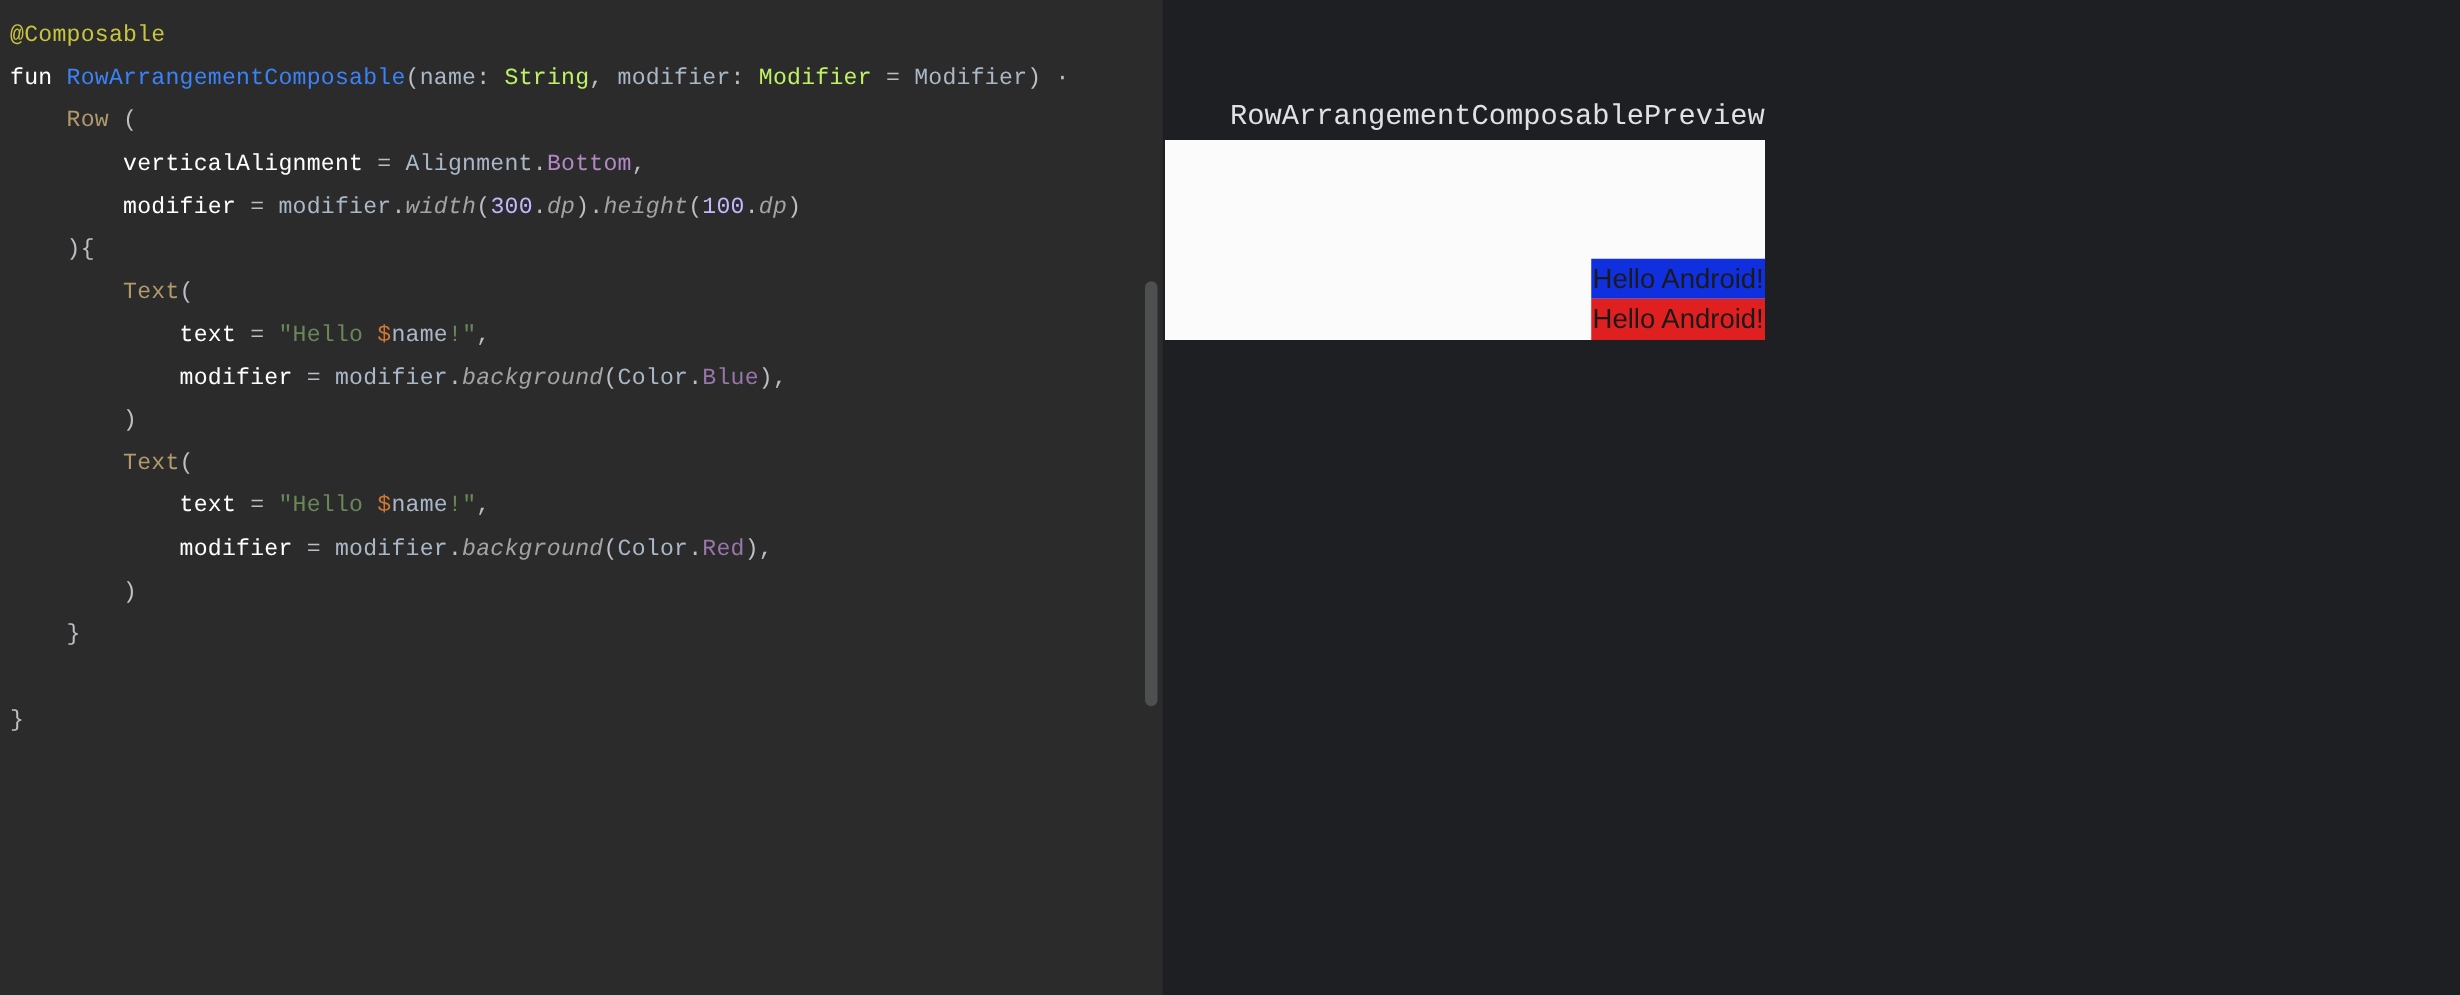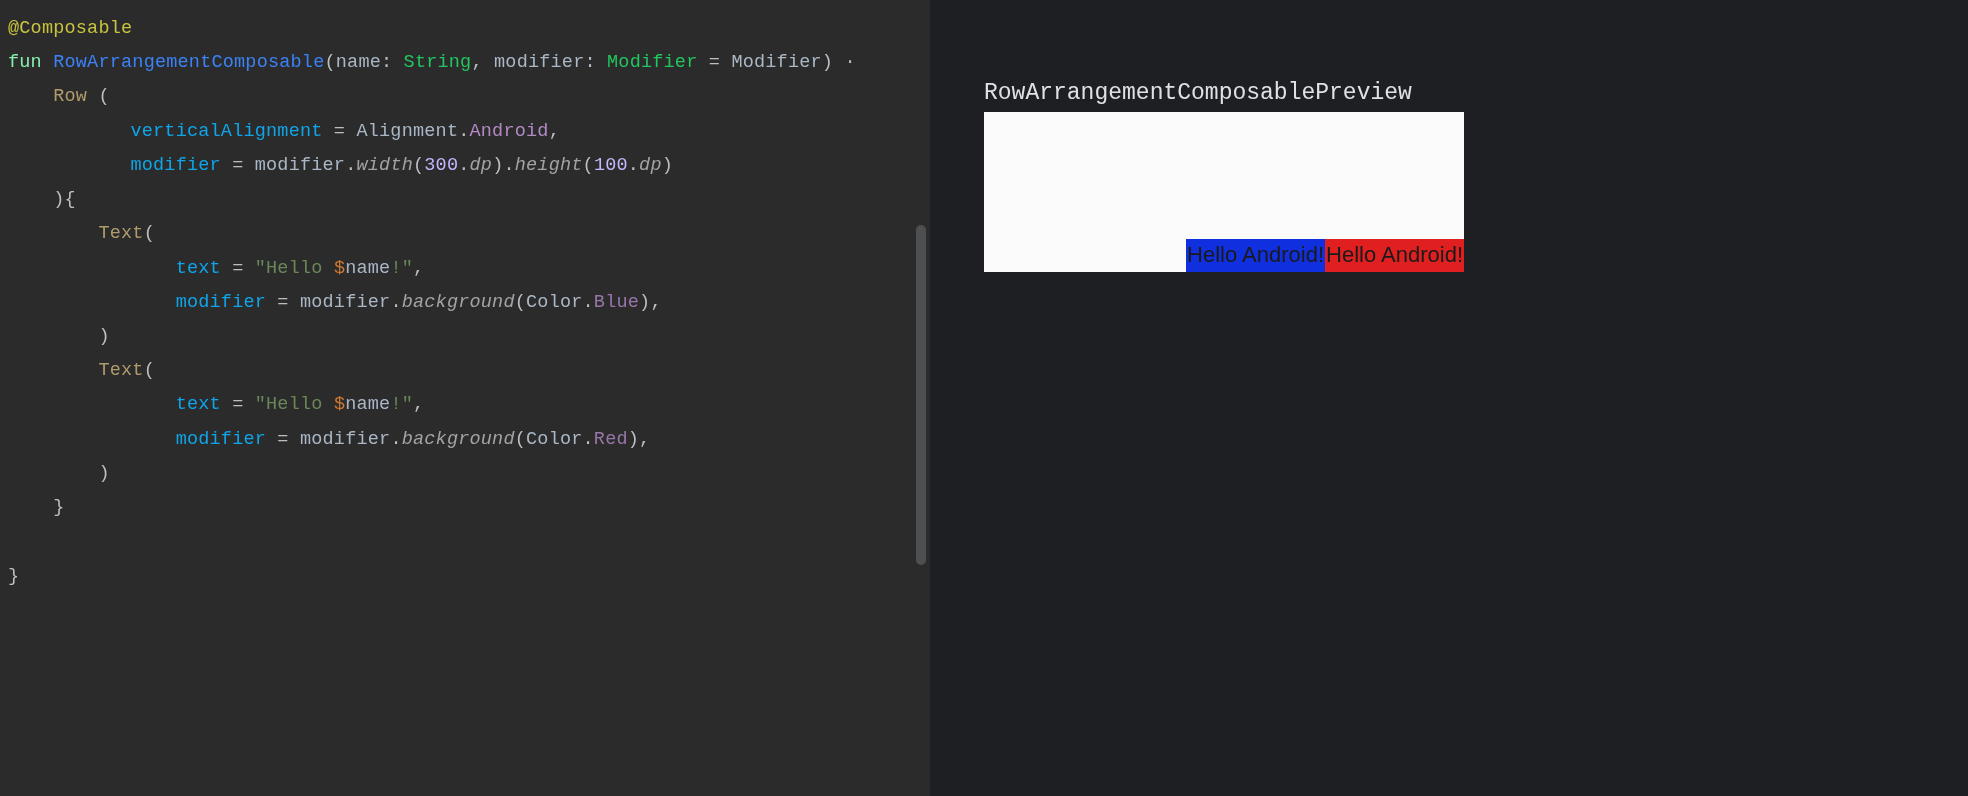--- a/index.html
+++ b/index.html
@@ -21,25 +21,25 @@
     }
     .code-line {
       white-space: pre;
       line-height: 1.85;
       color: #a9b7c6;
       font-size: 18.5px;
       letter-spacing: 0.2px;
       font-family: Liberation Mono, monospace;
     }
     .c-annotation { color: #c7c43f; }
-    .c-keyword { color: #86efac; }
+    .c-keyword { color: #ffffff; }
     .c-funcname { color: #3b82f6; }
     .c-paramname { color: #a9b7c6; }
-    .c-type { color: #22c55e; }
-    .c-named { color: #0ea5e9; margin-left: 32px; }
+    .c-type { color: #bef264; }
+    .c-named { color: #ffffff; }
     .c-funcCall { color: #b09a6b; }
     .c-italicCall { color: #a3a3a3; font-style: italic; }
     .c-prop { color: #9876aa; margin-top: 12px; }
     .c-propBright { color: #b389c5; }
     .c-string { color: #6a8759; }
     .c-stringvar { color: #cc7832; }
     .c-number { color: #c4b5fd; }
     .c-default { color: #a9b7c6; }
     .c-plain { color: #bcbec4; }
     .scrollbar {
@@ -72,22 +72,22 @@
       align-self: flex-start;
       margin-left: 52px;
     }
     .preview-canvas {
       width: 480px;
       height: 160px;
       background: #fbfbfb;
       display: flex;
       align-items: flex-end;
       justify-content: flex-end;
-      margin-left: 52px;
       align-self: flex-start;
+      flex-direction: column;
     }
     .preview-text {
       font-family: -apple-system, 'Segoe UI', sans-serif;
       font-size: 22px;
       color: #1a1a1a;
       padding: 2px 1px;
       line-height: 1.3;
     }
     .bg-blue { background: #1030e0; }
     .bg-red  { background: #e02020; }
@@ -95,21 +95,21 @@
 </head>
 <body>
 
 <div class="editor-pane">
   <div class="code-line"><span class="c-annotation">@Composable</span></div>
 
   <div class="code-line"><span class="c-keyword">fun</span><span class="c-default"> </span><span class="c-funcname">RowArrangementComposable</span><span class="c-plain">(</span><span class="c-paramname">name</span><span class="c-plain">: </span><span class="c-type">String</span><span class="c-plain">, </span><span class="c-paramname">modifier</span><span class="c-plain">: </span><span class="c-type">Modifier</span><span class="c-plain"> = </span><span class="c-default">Modifier</span><span class="c-plain">) </span><span class="c-plain">·</span></div>
 
   <div class="code-line"><span>    </span><span class="c-funcCall">Row</span><span class="c-plain"> (</span></div>
 
-  <div class="code-line"><span>        </span><span class="c-named">verticalAlignment</span><span class="c-plain"> = </span><span class="c-default">Alignment</span><span class="c-plain">.</span><span class="c-propBright">Android</span><span class="c-plain">,</span></div>
+  <div class="code-line"><span>        </span><span class="c-named">verticalAlignment</span><span class="c-plain"> = </span><span class="c-default">Alignment</span><span class="c-plain">.</span><span class="c-propBright">Bottom</span><span class="c-plain">,</span></div>
 
 
   <div class="code-line"><span>        </span><span class="c-named">modifier</span><span class="c-plain"> = </span><span class="c-default">modifier</span><span class="c-plain">.</span><span class="c-italicCall">width</span><span class="c-plain">(</span><span class="c-number">300</span><span class="c-plain">.</span><span class="c-italicCall">dp</span><span class="c-plain">).</span><span class="c-italicCall">height</span><span class="c-plain">(</span><span class="c-number">100</span><span class="c-plain">.</span><span class="c-italicCall">dp</span><span class="c-plain">)</span></div>
 
   <div class="code-line"><span>    </span><span class="c-plain">){</span></div>
 
   <div class="code-line"><span>        </span><span class="c-funcCall">Text</span><span class="c-plain">(</span></div>
 
   <div class="code-line"><span>            </span><span class="c-named">text</span><span class="c-plain"> = </span><span class="c-string">"Hello </span><span class="c-stringvar">$</span><span class="c-default">name</span><span class="c-string">!"</span><span class="c-plain">,</span></div>
 

